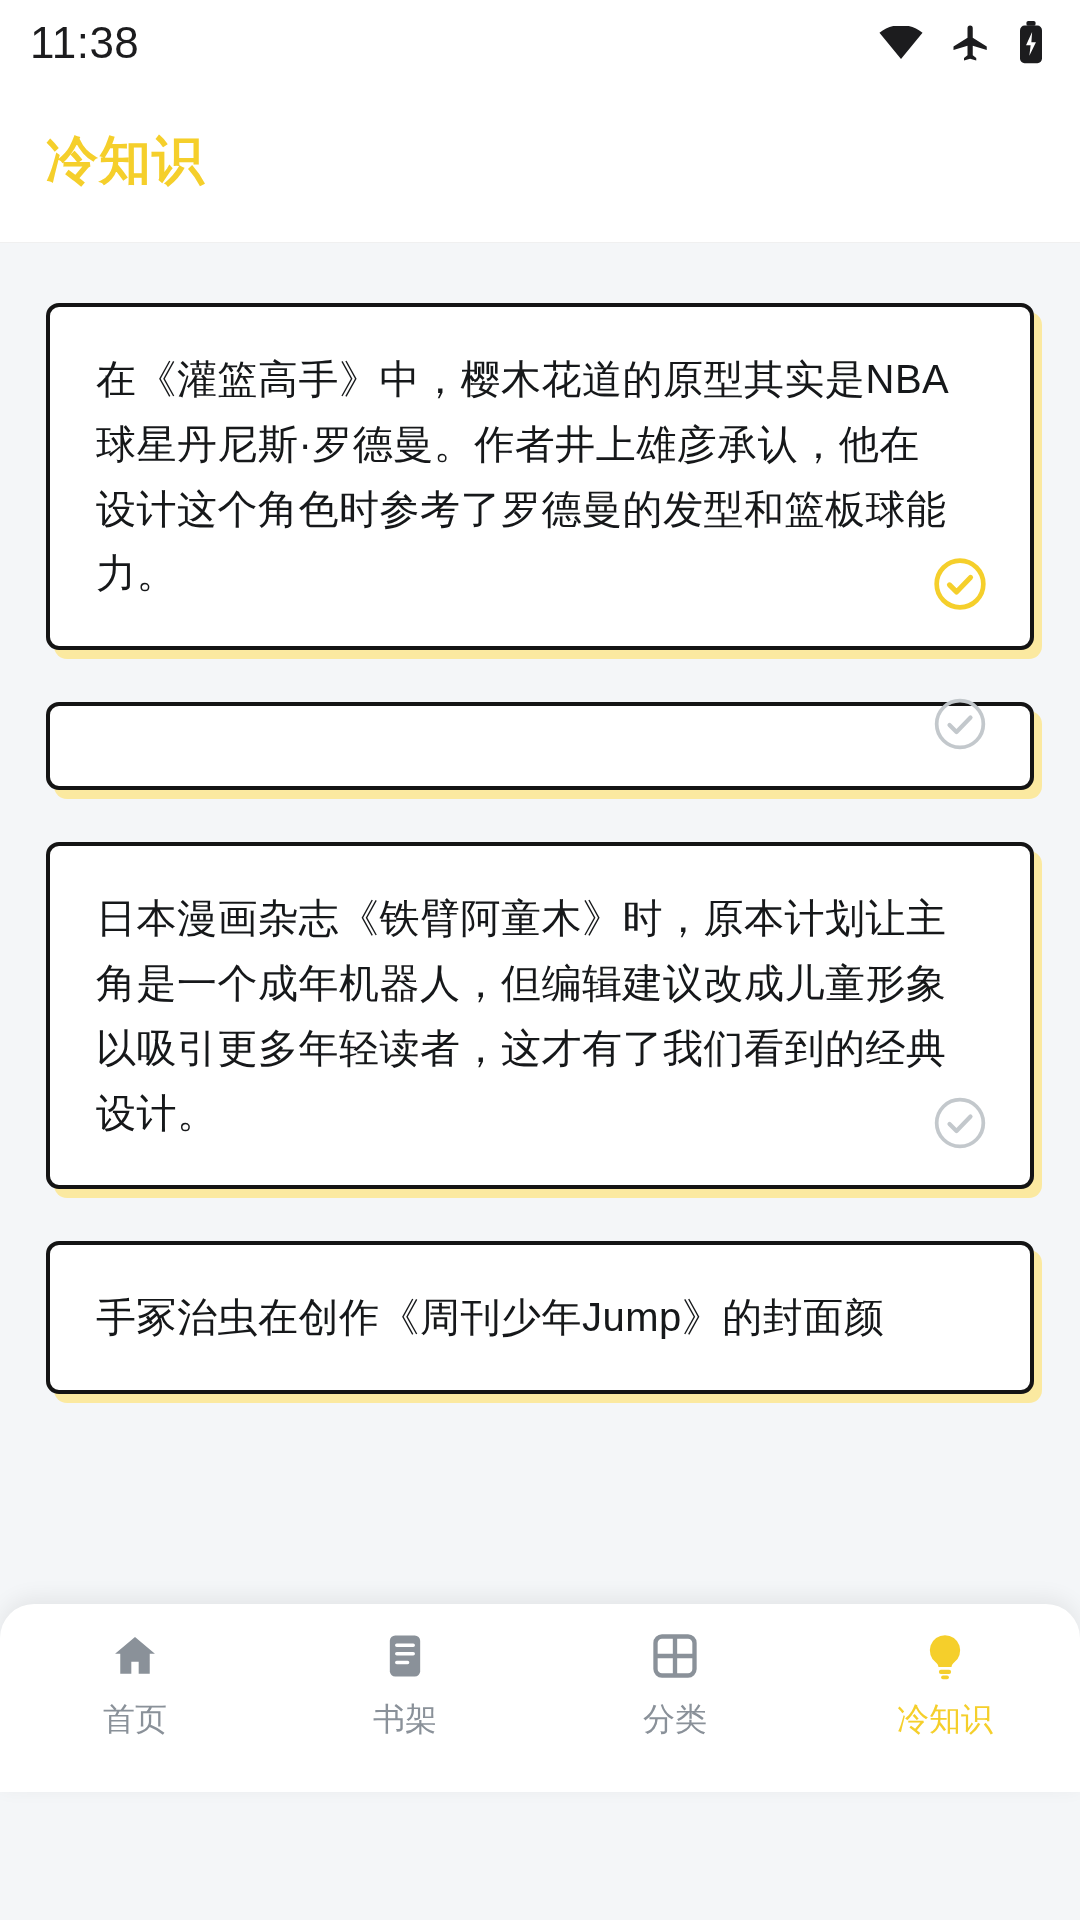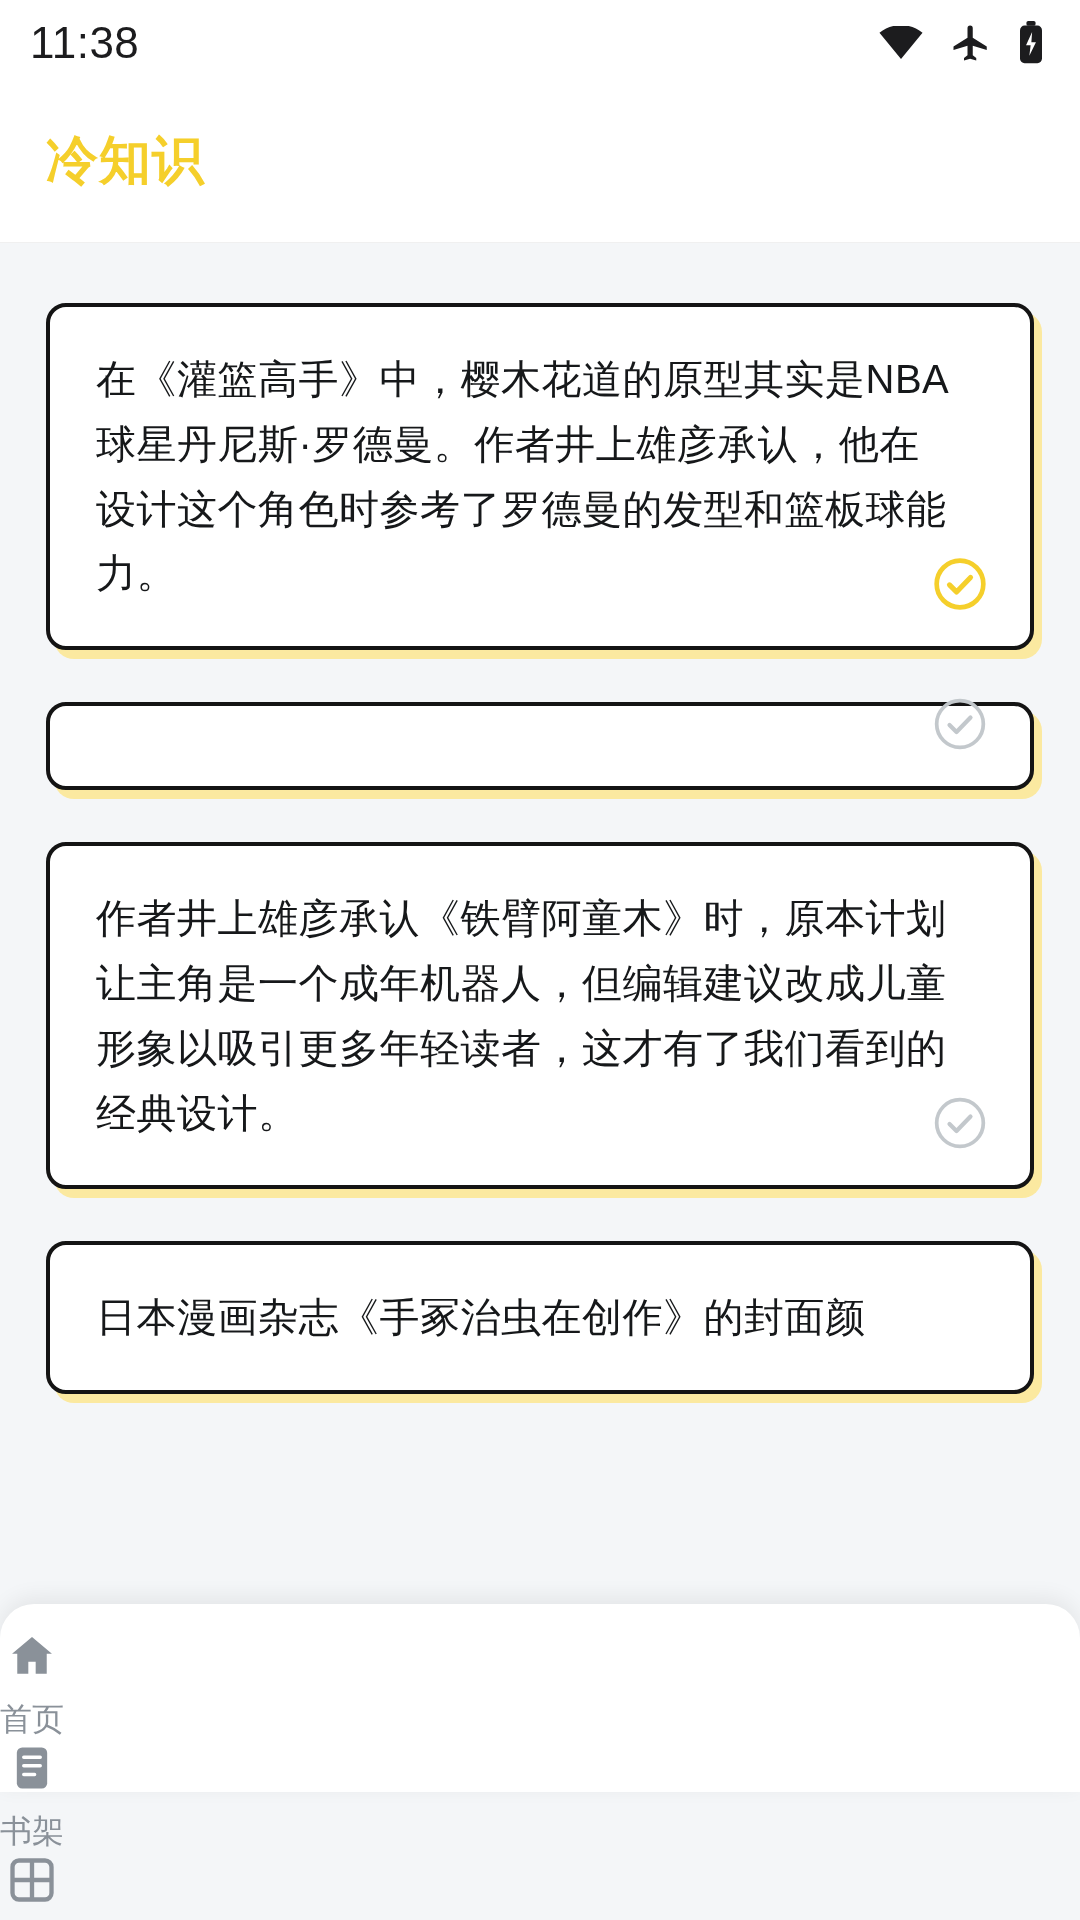--- a/index.html
+++ b/index.html
@@ -58,21 +58,21 @@
     flex: 1 1 auto;
     position: relative;
     padding: 60px 46px 0 46px;
     overflow: hidden;
   }
 
   .card {
     position: relative;
     background: #ffffff;
     border: 4px solid #141414;
-    border-radius: 20px;
+    border-radius: 13px;
     box-shadow: 8px 9px 0 0 #fbe9a0;
     padding: 40px 46px 40px 46px;
     margin-bottom: 52px;
   }
   .card-text {
     font-size: 40px;
     line-height: 1.62;
     color: #16181a;
     letter-spacing: 0.5px;
     padding-right: 30px;
@@ -90,21 +90,20 @@
     position: absolute;
     left: 0; right: 0; bottom: 0;
     height: 188px;
     background: #ffffff;
     border-top-left-radius: 34px;
     border-top-right-radius: 34px;
     box-shadow: 0 -6px 22px rgba(0,0,0,0.07);
     display: flex;
     align-items: flex-start;
     padding-top: 26px;
-    flex-direction: column;
   }
   .tab {
     flex: 1 1 0;
     display: flex;
     flex-direction: column;
     align-items: center;
     gap: 16px;
     cursor: pointer;
   }
   .tab-label {
@@ -161,31 +160,31 @@
     <div class="card">
       <span class="card-check">
         <svg width="56" height="56" viewBox="0 0 24 24">
           <circle cx="12" cy="12" r="10" fill="none" stroke="#c3c8cc" stroke-width="1.6"></circle>
           <path d="M7.5 12.4l3 3 6-6.2" fill="none" stroke="#c3c8cc" stroke-width="1.8" stroke-linecap="round" stroke-linejoin="round"></path>
         </svg>
       </span>
     </div>
 
     <div class="card">
-      <div class="card-text">作者井上雄彦承认《铁臂阿童木》时，原本计划让主角是一个成年机器人，但编辑建议改成儿童形象以吸引更多年轻读者，这才有了我们看到的经典设计。</div>
+      <div class="card-text">日本漫画杂志《铁臂阿童木》时，原本计划让主角是一个成年机器人，但编辑建议改成儿童形象以吸引更多年轻读者，这才有了我们看到的经典设计。</div>
       <span class="card-check">
         <svg width="56" height="56" viewBox="0 0 24 24">
           <circle cx="12" cy="12" r="10" fill="none" stroke="#c3c8cc" stroke-width="1.6"></circle>
           <path d="M7.5 12.4l3 3 6-6.2" fill="none" stroke="#c3c8cc" stroke-width="1.8" stroke-linecap="round" stroke-linejoin="round"></path>
         </svg>
       </span>
     </div>
 
     <div class="card">
-      <div class="card-text">日本漫画杂志《手冢治虫在创作》的封面颜</div>
+      <div class="card-text">手冢治虫在创作《周刊少年Jump》的封面颜</div>
     </div>
 
   </div>
 
   <div class="tabbar">
 
     <div class="tab">
       <span class="tab-icon">
         <svg width="52" height="52" viewBox="0 0 24 24">
             <path d="M12 3.2 2.8 11h2.4v9.2h5.1v-5.6h3.4v5.6h5.1V11h2.4Z" fill="#8a9199"></path>

